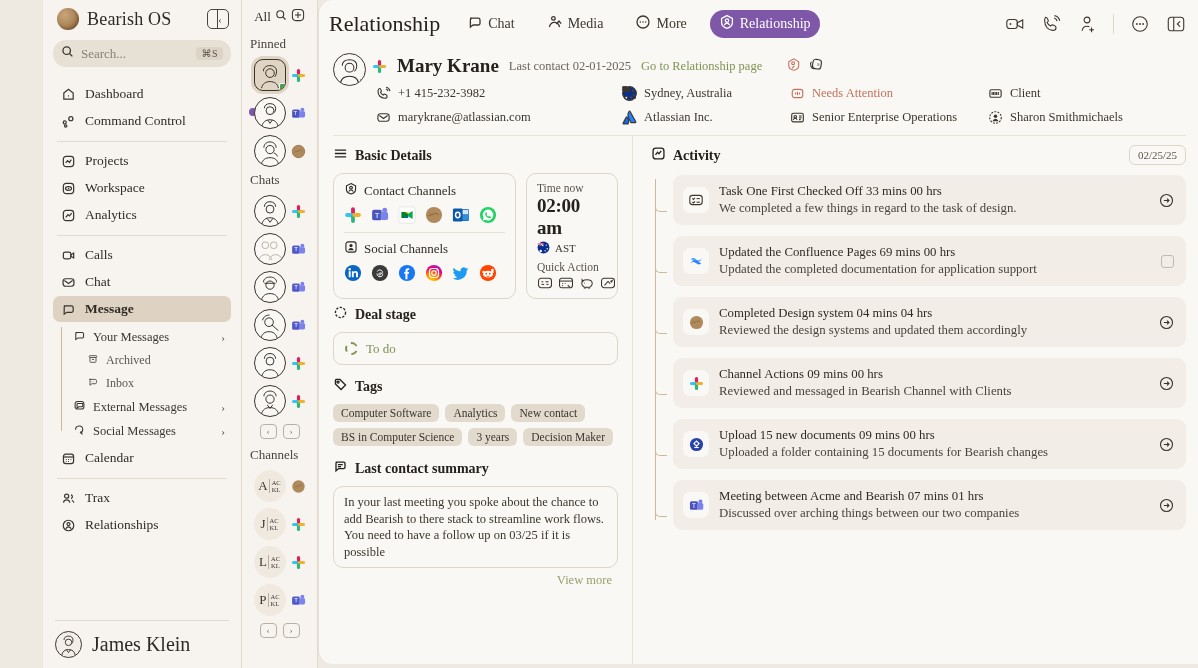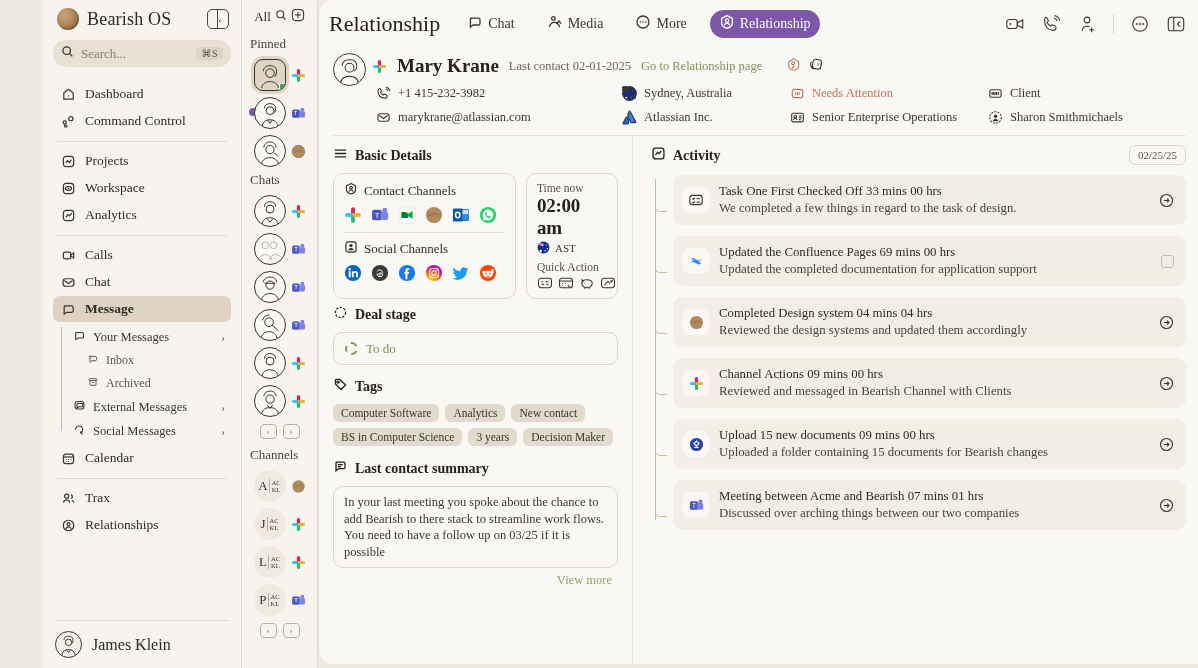--- a/index.html
+++ b/index.html
@@ -80,21 +80,21 @@
   .sub-sub .ic svg { width: 12px; height: 12px; stroke: #5c564e; fill: none; stroke-width: 1.3; }
 
   .sidebar-footer { margin-top: auto; padding-bottom: 10px; }
   .footer-sep { height: 1px; background: #e2dacd; margin: 0 2px 10px 2px; }
   .user-row { display: flex; align-items: center; gap: 10px; padding-left: 2px; }
   .user-av {
     width: 27px; height: 27px; border-radius: 50%; flex: 0 0 27px;
     background: #f3efe8; border: 1px solid #3b352e; overflow: hidden;
     display: flex; align-items: flex-end; justify-content: center;
   }
-  .user-name { font-size: 16px; color: #2f2a24; }
+  .user-name { font-size: 20px; color: #2f2a24; }
 
   
   .rail {
     width: 76px; flex: 0 0 76px; height: 668px;
     background: #f7f4ef; border-right: 1px solid #e0d9cc;
     display: flex; flex-direction: column; align-items: center;
     padding-top: 8px; overflow: hidden;
   }
   .rail-top { display: flex; align-items: center; gap: 4px; font-size: 13px; color: #2f2a24; margin-bottom: 8px; }
   .rail-top .rt-ico { font-size: 12px; cursor: pointer; }
@@ -352,33 +352,33 @@
       <div class="subnav">
         <div class="sub-item">
           <span class="ic"><svg viewBox="0 0 16 16">
                 <path d="M3 4.2h8.2a1.8 1.8 0 0 1 1.8 1.8v3.2a1.8 1.8 0 0 1-1.8 1.8H6.2L3.4 13V6a1.8 1.8 0 0 1 1.8-1.8z"></path>
               </svg></span>
           <span>Your Messages</span>
           <span class="chev">›</span>
         </div>
         <div class="sub-sub">
           <span class="ic"><svg viewBox="0 0 16 16">
+                <rect x="3" y="3.6" width="10" height="2.4" rx=".8"></rect>
+                <path d="M4 6.2v5.2a1 1 0 0 0 1 1h6a1 1 0 0 0 1-1V6.2"></path>
+                <line x1="6.6" y1="8.6" x2="9.4" y2="8.6"></line>
+              </svg></span>
+          <span>Archived</span>
+        </div>
+        <div class="sub-sub">
+          <span class="ic"><svg viewBox="0 0 16 16">
                 <path d="M3 4.5h8a1.6 1.6 0 0 1 1.6 1.6v2.6A1.6 1.6 0 0 1 11 10.3H6.5L4 12.4V6.1A1.6 1.6 0 0 1 5.6 4.5z"></path>
                 <circle cx="6.4" cy="7.4" r=".5" fill="#5c564e" stroke="none"></circle>
                 <circle cx="8.8" cy="7.4" r=".5" fill="#5c564e" stroke="none"></circle>
               </svg></span>
           <span>Inbox</span>
-        </div>
-        <div class="sub-sub">
-          <span class="ic"><svg viewBox="0 0 16 16">
-                <rect x="3" y="3.6" width="10" height="2.4" rx=".8"></rect>
-                <path d="M4 6.2v5.2a1 1 0 0 0 1 1h6a1 1 0 0 0 1-1V6.2"></path>
-                <line x1="6.6" y1="8.6" x2="9.4" y2="8.6"></line>
-              </svg></span>
-          <span>Archived</span>
         </div>
         <div class="sub-item">
           <span class="ic"><svg viewBox="0 0 16 16">
                 <rect x="2.6" y="3" width="10.8" height="9.4" rx="3"></rect>
                 <path d="M5 5.6h6a1 1 0 0 1 1 1v2a1 1 0 0 1-1 1H7l-2 1.6V6.6a1 1 0 0 1 1-1z"></path>
               </svg></span>
           <span>External Messages</span>
           <span class="chev">›</span>
         </div>
         <div class="sub-item">

